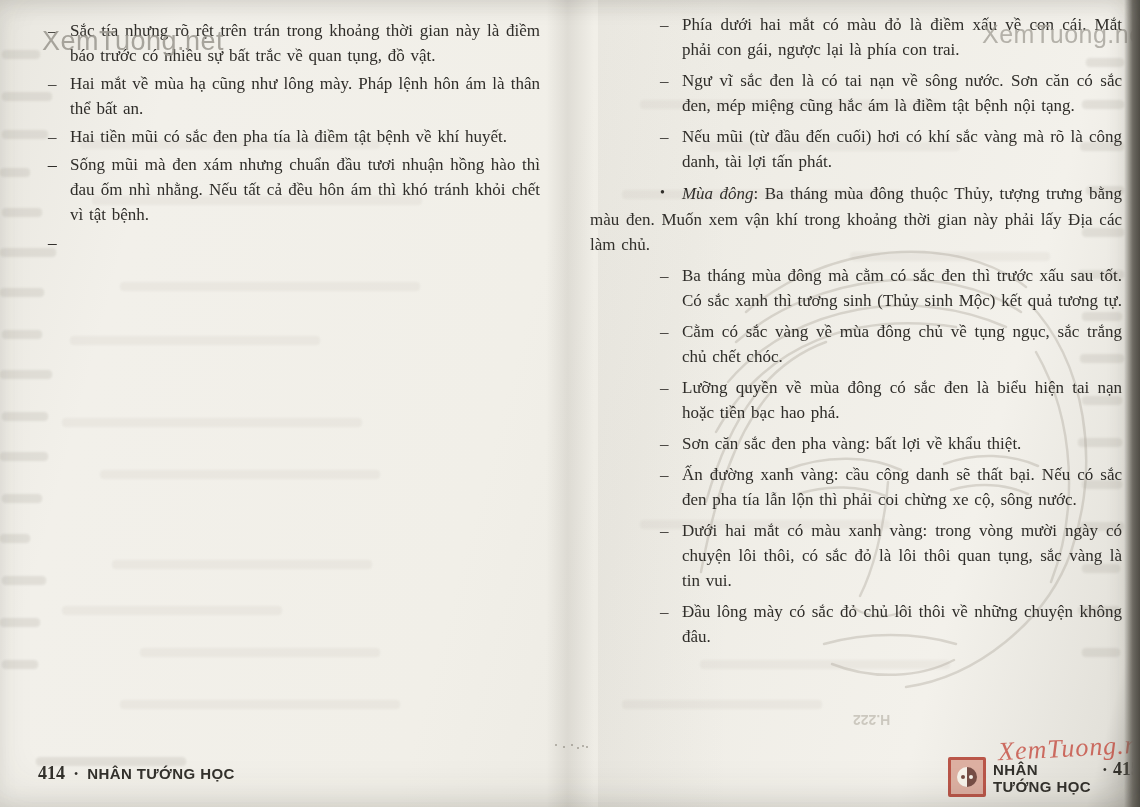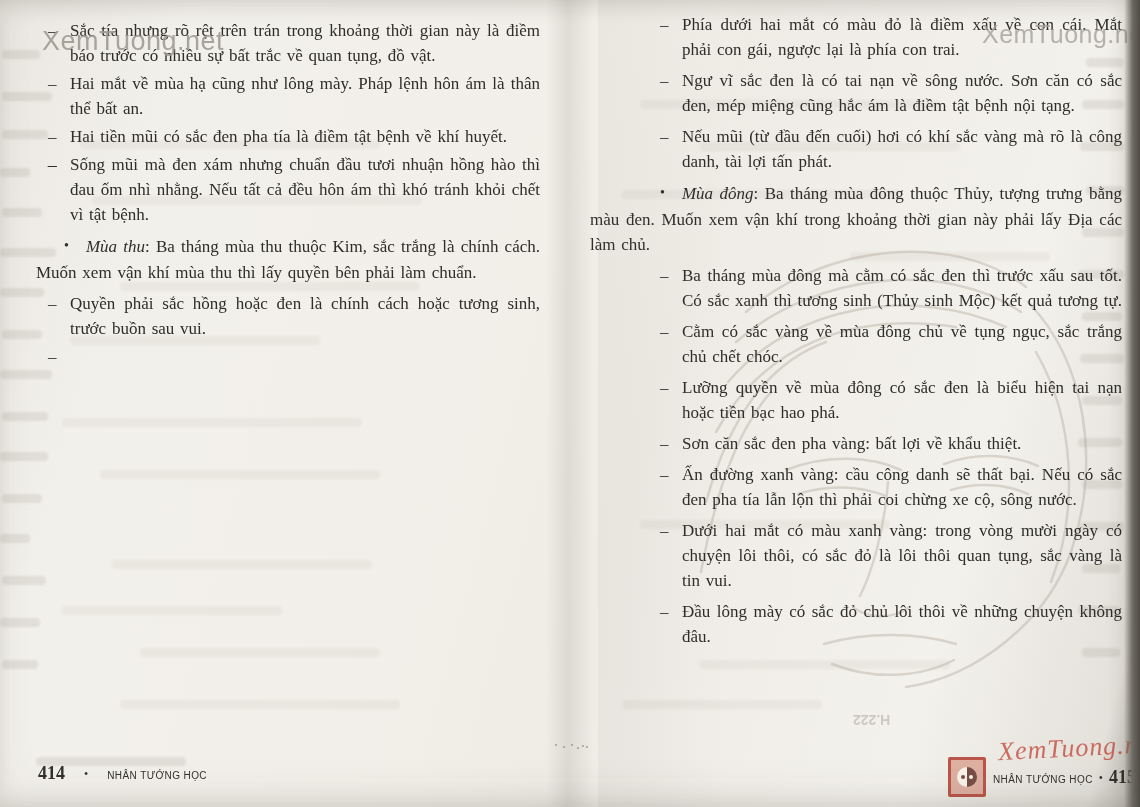--- a/index.html
+++ b/index.html
@@ -33,24 +33,24 @@
   .para i{font-style:italic;}
 
   .wm{position:absolute;font-family:"Liberation Sans","DejaVu Sans",sans-serif;}
   #wmTL{left:42px;top:26px;font-size:27px;color:#9d9a92;opacity:.88;letter-spacing:.5px;}
   #wmTR{left:982px;top:20px;font-size:25px;color:#a5a29a;opacity:.8;letter-spacing:.5px;}
   #h222{position:absolute;left:853px;top:712px;transform:rotate(180deg);
     font-family:"Liberation Sans","DejaVu Sans",sans-serif;font-weight:700;
     font-size:14px;color:#c6c2b8;opacity:.85;}
 
   .foot{position:absolute;display:flex;align-items:baseline;color:#33312c;}
-  #footL{left:38px;top:763px;gap:19px;}
+  #footL{left:38px;top:763px;gap:9px;}
   #footR{left:948px;top:757px;gap:7px;align-items:center;}
   .foot .num{font-size:18px;font-weight:700;}
-  .foot-title{font-size:10px;font-weight:400;font-family:"Liberation Sans","DejaVu Sans",sans-serif;letter-spacing:.4px;}
+  .foot-title{font-size:15px;font-weight:700;font-family:"Liberation Sans","DejaVu Sans",sans-serif;letter-spacing:.4px;}
   .foot-dot{font-size:12px;position:relative;top:-1px;}
   #footR .meta{display:flex;align-items:baseline;gap:6px;}
 
   #logo{width:32px;height:34px;border:3px solid #b64a3c;background:#dcab9d;border-radius:2px;
     display:flex;align-items:center;justify-content:center;opacity:.92;flex:0 0 auto;}
   #logo .yy{width:20px;height:20px;border-radius:50%;position:relative;
     background:linear-gradient(90deg,#f8f4ec 50%,#6d4139 50%);}
   #logo .yy::before{content:'';position:absolute;left:4px;top:8px;width:4px;height:4px;border-radius:50%;background:#6d4139;}
   #logo .yy::after{content:'';position:absolute;right:4px;top:8px;width:4px;height:4px;border-radius:50%;background:#f8f4ec;}
 
@@ -141,22 +141,21 @@
   </svg>
 
   <div id="leftText" class="textblock">
       <div class="item dash"><span class="marker">–</span><span>Sắc tía nhưng rõ rệt trên trán trong khoảng thời gian này là điềm báo trước có nhiều sự bất trắc về quan tụng, đồ vật.</span></div>
       <div class="item dash"><span class="marker">–</span><span>Hai mắt về mùa hạ cũng như lông mày. Pháp lệnh hôn ám là thân thể bất an.</span></div>
       <div class="item dash"><span class="marker">–</span><span>Hai tiền mũi có sắc đen pha tía là điềm tật bệnh về khí huyết.</span></div>
       <div class="item dash"><span class="marker">–</span></div>
       <div class="item dash"><span class="marker">–</span></div>
       <div class="item dash"><span class="marker">–</span></div>
       <div class="item dash"><span class="marker">–</span><span>Sống mũi mà đen xám nhưng chuẩn đầu tươi nhuận hồng hào thì đau ốm nhì nhằng. Nếu tất cả đều hôn ám thì khó tránh khỏi chết vì tật bệnh.</span></div>
-      <div class="item para"><span class="marker">•</span><i>Mùa thu</i><span>: Ba tháng mùa thu thuộc Kim, sắc trắng là chính cách. Muốn xem vận khí mùa thu thì lấy quyền bên phải làm chuẩn.</span></div>
-      <div class="item dash"><span class="marker">–</span><span>Quyền phải sắc hồng hoặc đen là chính cách hoặc tương sinh, trước buồn sau vui.</span></div>
+      <div class="item dash"><span class="marker">–</span></div>
       <div class="item dash"><span class="marker">–</span></div>
     </div>
 
   <div id="rightText" class="textblock">
       <div class="item dash"><span class="marker">–</span><span>Phía dưới hai mắt có màu đỏ là điềm xấu về con cái. Mắt phải con gái, ngược lại là phía con trai.</span></div>
       <div class="item dash"><span class="marker">–</span><span>Ngư vĩ sắc đen là có tai nạn về sông nước. Sơn căn có sắc đen, mép miệng cũng hắc ám là điềm tật bệnh nội tạng.</span></div>
       <div class="item dash"><span class="marker">–</span><span>Nếu mũi (từ đầu đến cuối) hơi có khí sắc vàng mà rõ là công danh, tài lợi tấn phát.</span></div>
       <div class="item para"><span class="marker">•</span><i>Mùa đông</i><span>: Ba tháng mùa đông thuộc Thủy, tượng trưng bằng màu đen. Muốn xem vận khí trong khoảng thời gian này phải lấy Địa các làm chủ.</span></div>
       <div class="item dash"><span class="marker">–</span><span>Ba tháng mùa đông mà cằm có sắc đen thì trước xấu sau tốt. Có sắc xanh thì tương sinh (Thủy sinh Mộc) kết quả tương tự.</span></div>
       <div class="item dash"><span class="marker">–</span><span>Cằm có sắc vàng về mùa đông chủ về tụng ngục, sắc trắng chủ chết chóc.</span></div>

